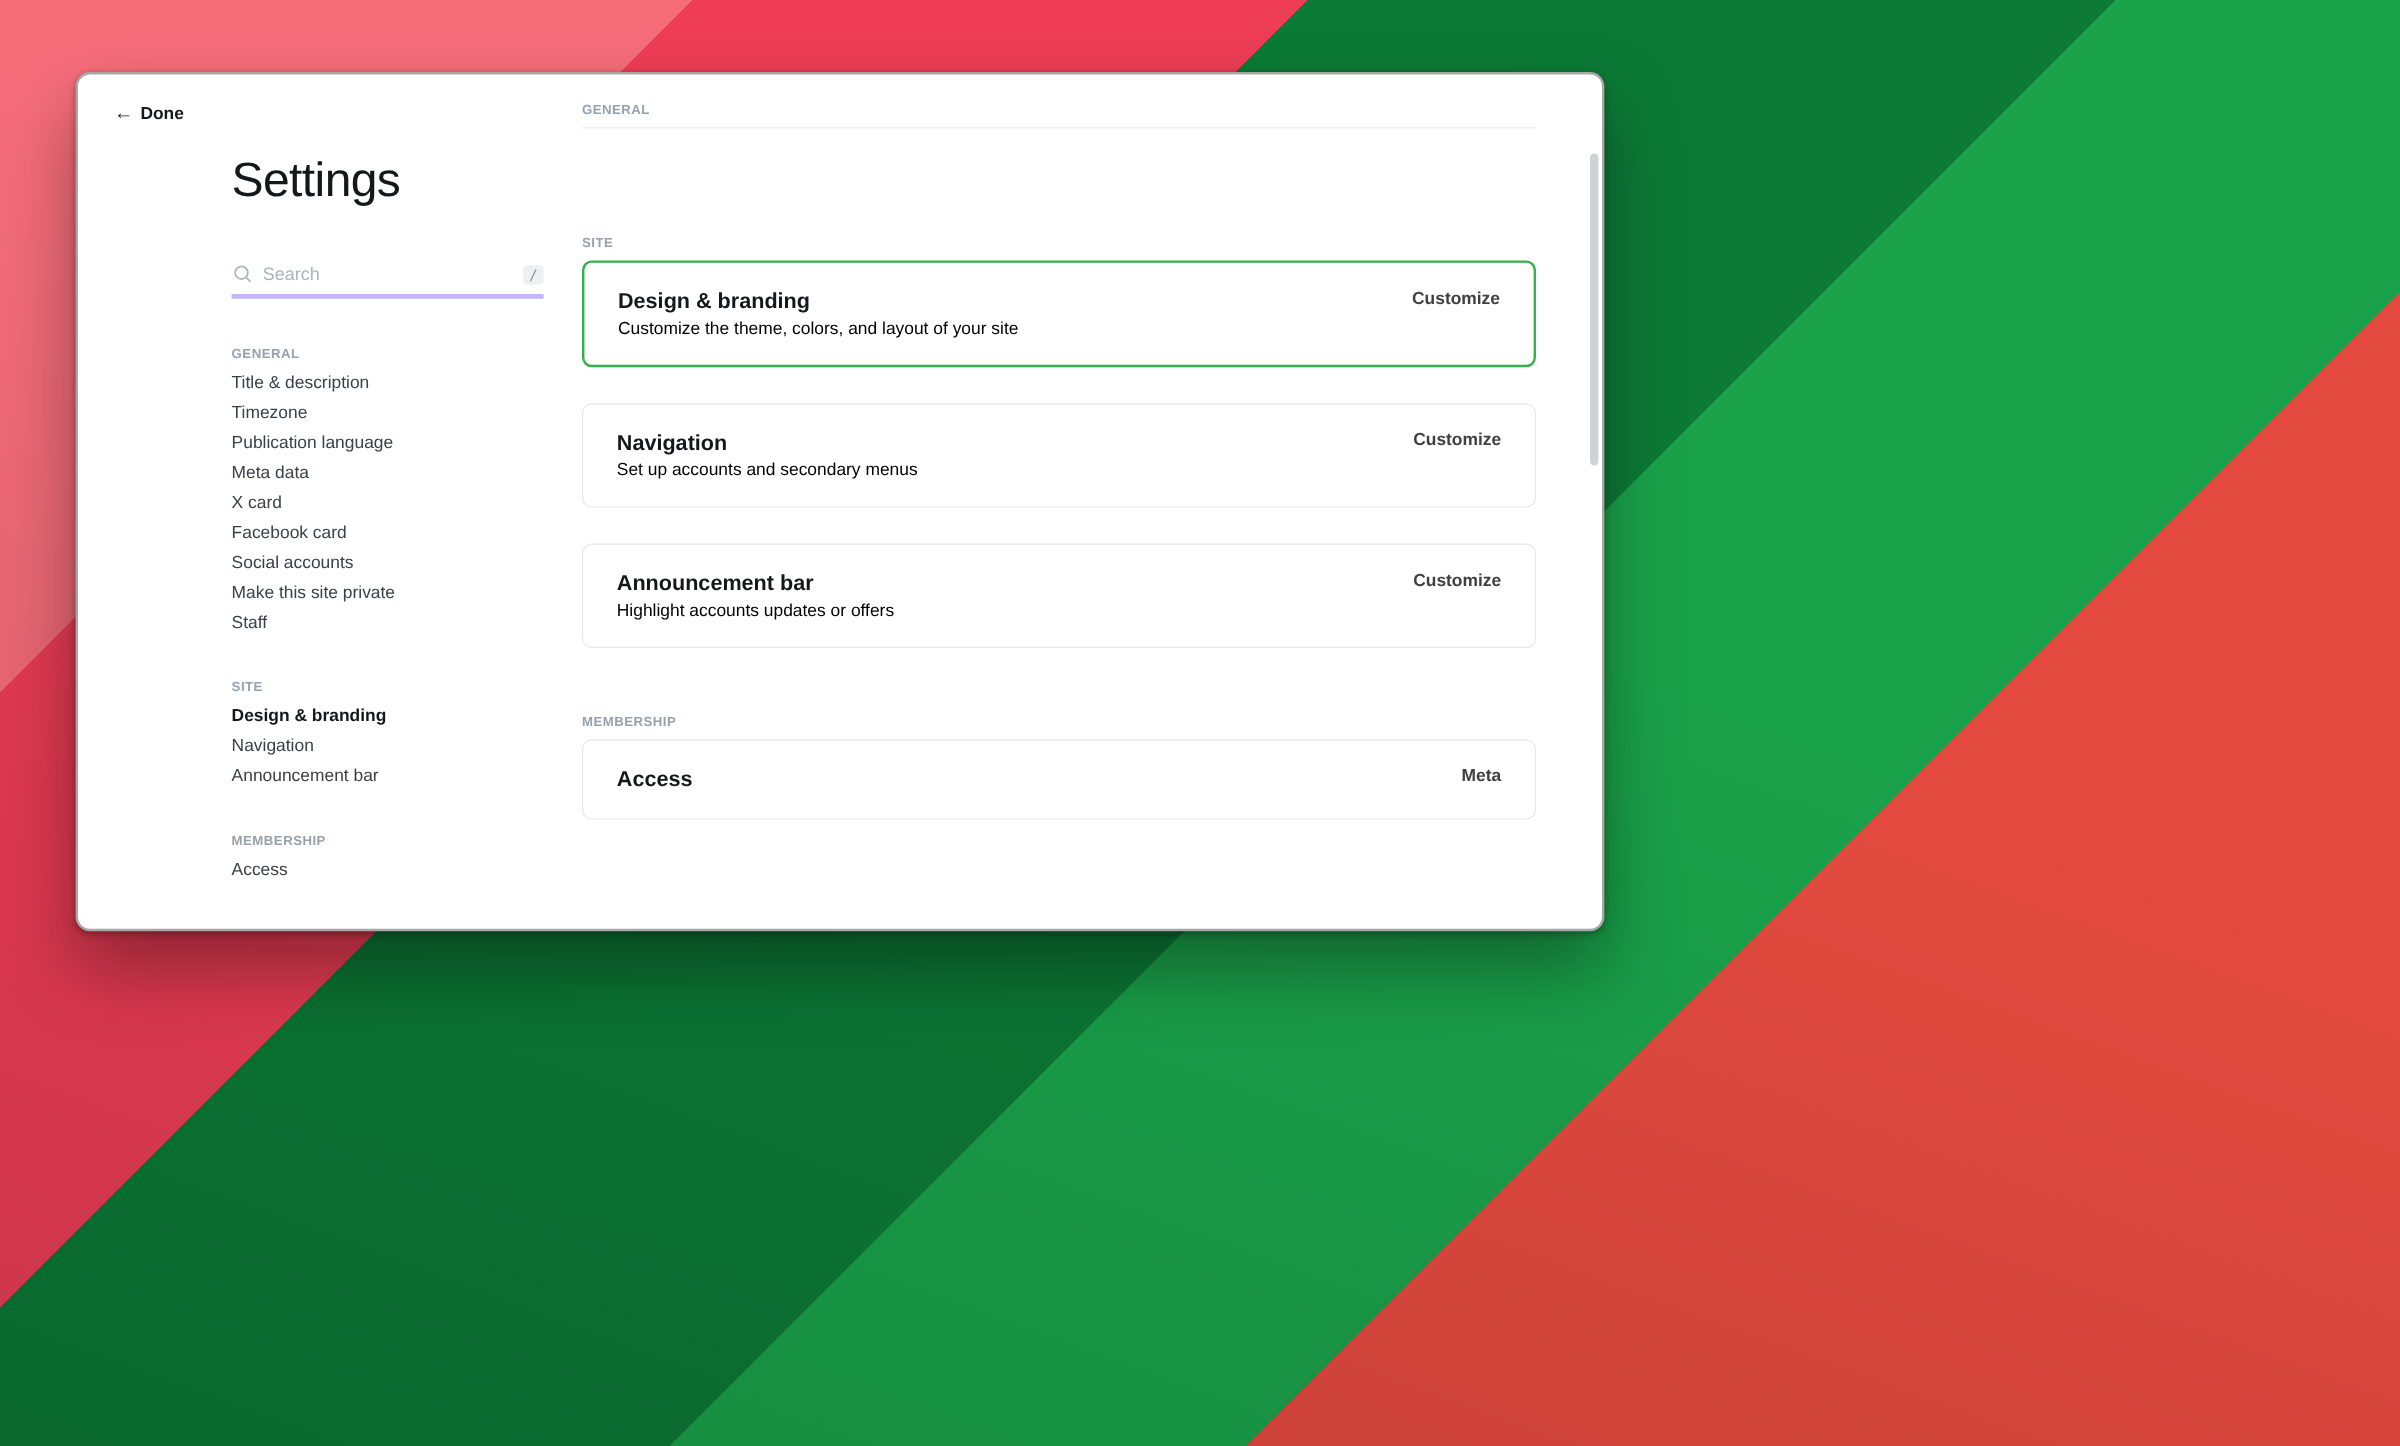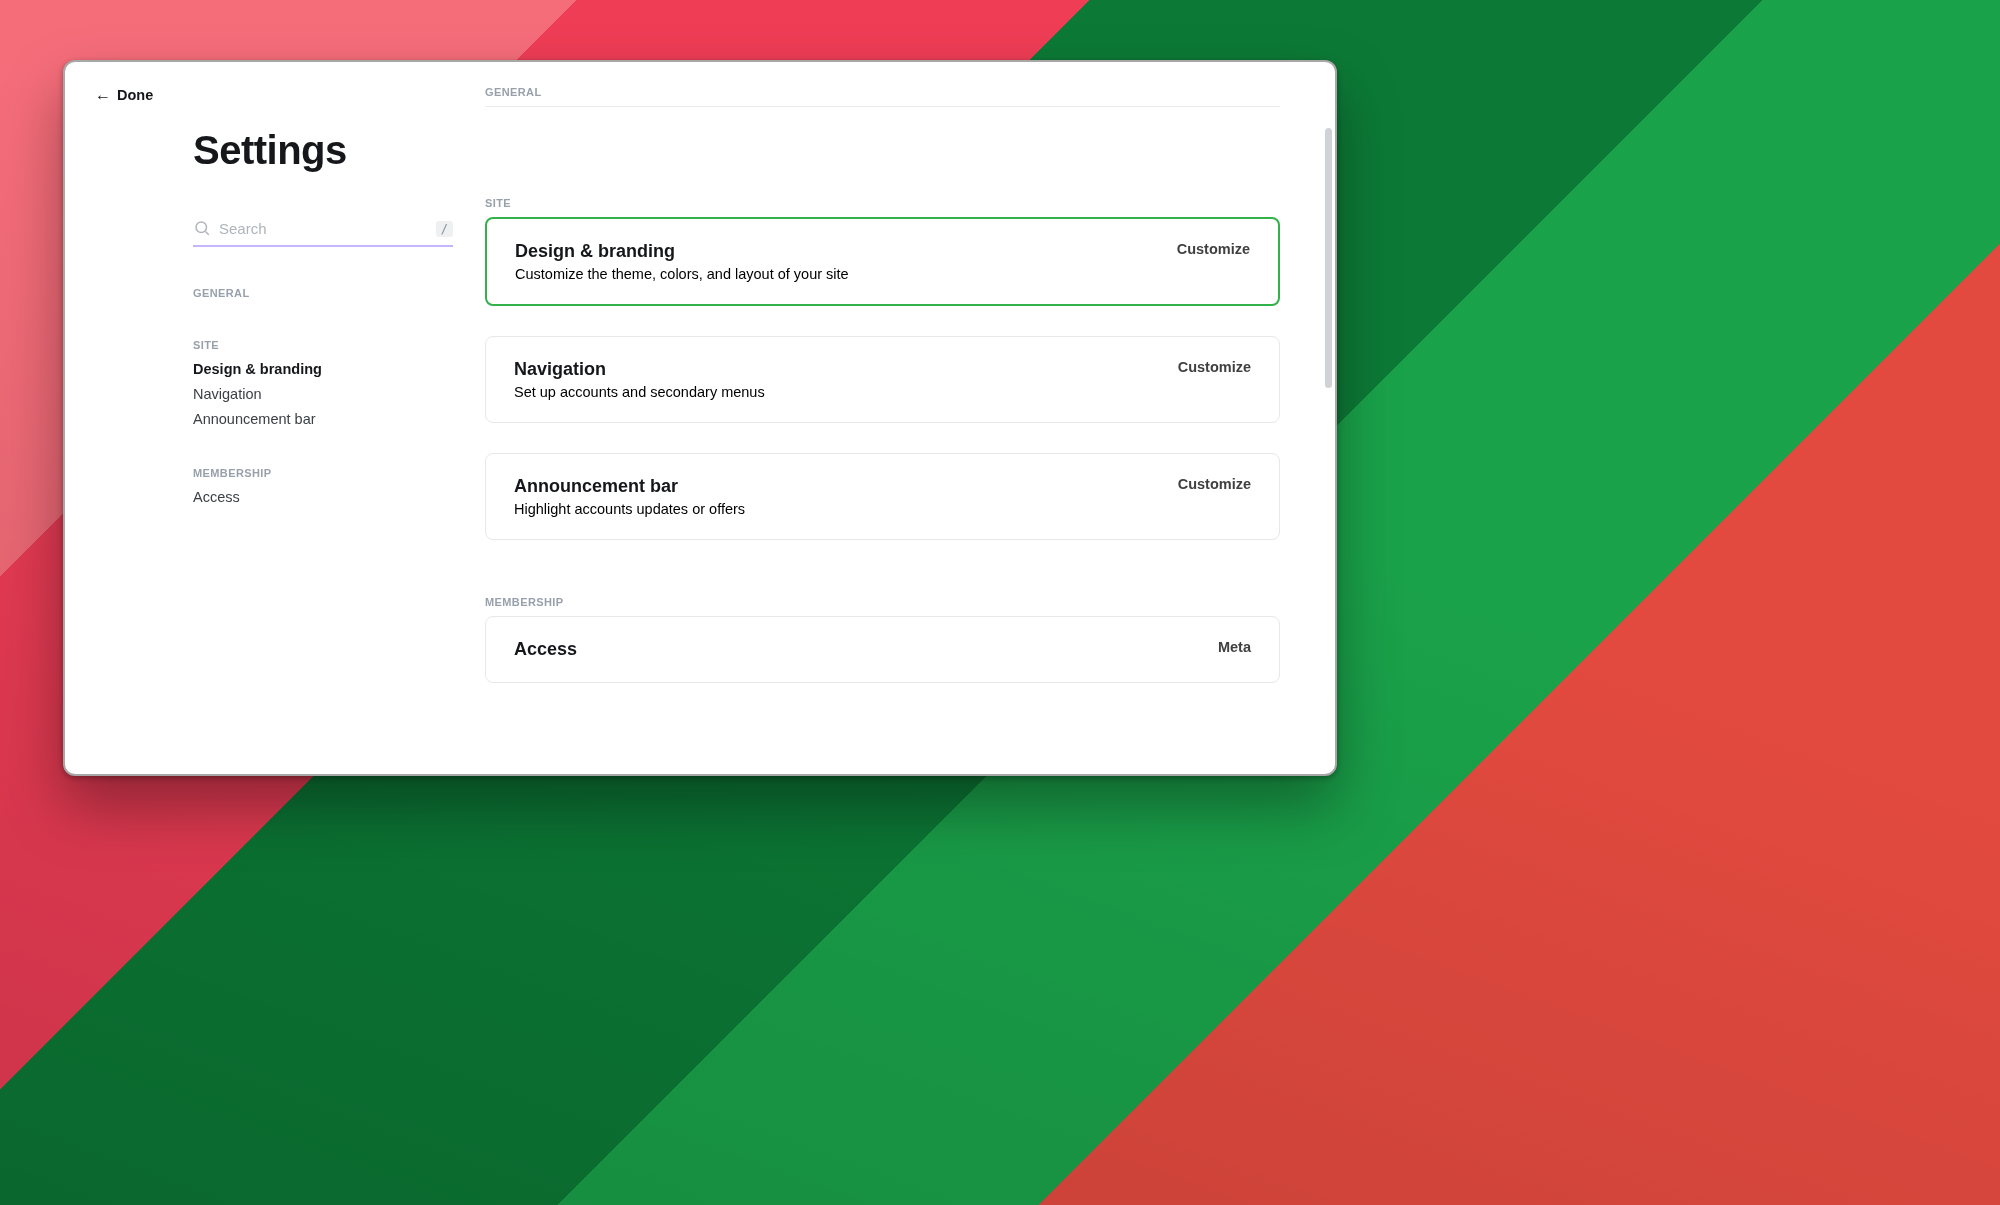--- a/index.html
+++ b/index.html
@@ -58,33 +58,33 @@
     color: #15171a;
     font-size: 14.5px;
     font-weight: 600;
     cursor: pointer;
     user-select: none;
   }
   .back .arrow { font-size: 16px; line-height: 1; }
   .page-title {
     margin-top: 24px;
     font-size: 40px;
-    font-weight: 700;
+    font-weight: 400;
     letter-spacing: -0.5px;
     color: #15171a;
     margin-left: 98px;
   }
 
   .sidebar-inner { margin-left: 98px; }
 
   .search-row {
     margin-top: 46px;
     display: flex;
     align-items: flex-end;
-    border-bottom: 2px solid #c4b5fd;
+    border-bottom: 4px solid #c4b5fd;
     padding-bottom: 8px;
     position: relative;
   }
   .search-icon {
     width: 18px; height: 18px; color: #b0b5bb; flex: 0 0 18px;
   }
   .search-input {
     border: none; outline: none;
     font-size: 15px;
     color: #15171a;
@@ -180,20 +180,31 @@
           <svg class="search-icon" viewBox="0 0 24 24" fill="none" stroke="currentColor" stroke-width="2">
             <circle cx="11" cy="11" r="7"></circle>
             <line x1="21" y1="21" x2="16.65" y2="16.65"></line>
           </svg>
           <input class="search-input" type="text" placeholder="Search" style="">
           <span class="slash-key">/</span>
         </div>
 
         <div id="sidebar-sections">
             <div class="nav-section-label">GENERAL</div>
+            <div class="nav-list">
+              <div class="nav-item">Title &amp; description</div>
+              <div class="nav-item">Timezone</div>
+              <div class="nav-item">Publication language</div>
+              <div class="nav-item">Meta data</div>
+              <div class="nav-item">X card</div>
+              <div class="nav-item">Facebook card</div>
+              <div class="nav-item">Social accounts</div>
+              <div class="nav-item">Make this site private</div>
+              <div class="nav-item">Staff</div>
+            </div>
             <div class="nav-section-label">SITE</div>
             <div class="nav-list">
               <div class="nav-item active">Design &amp; branding</div>
               <div class="nav-item">Navigation</div>
               <div class="nav-item">Announcement bar</div>
             </div>
             <div class="nav-section-label">MEMBERSHIP</div>
             <div class="nav-list">
               <div class="nav-item">Access</div>
             </div>

